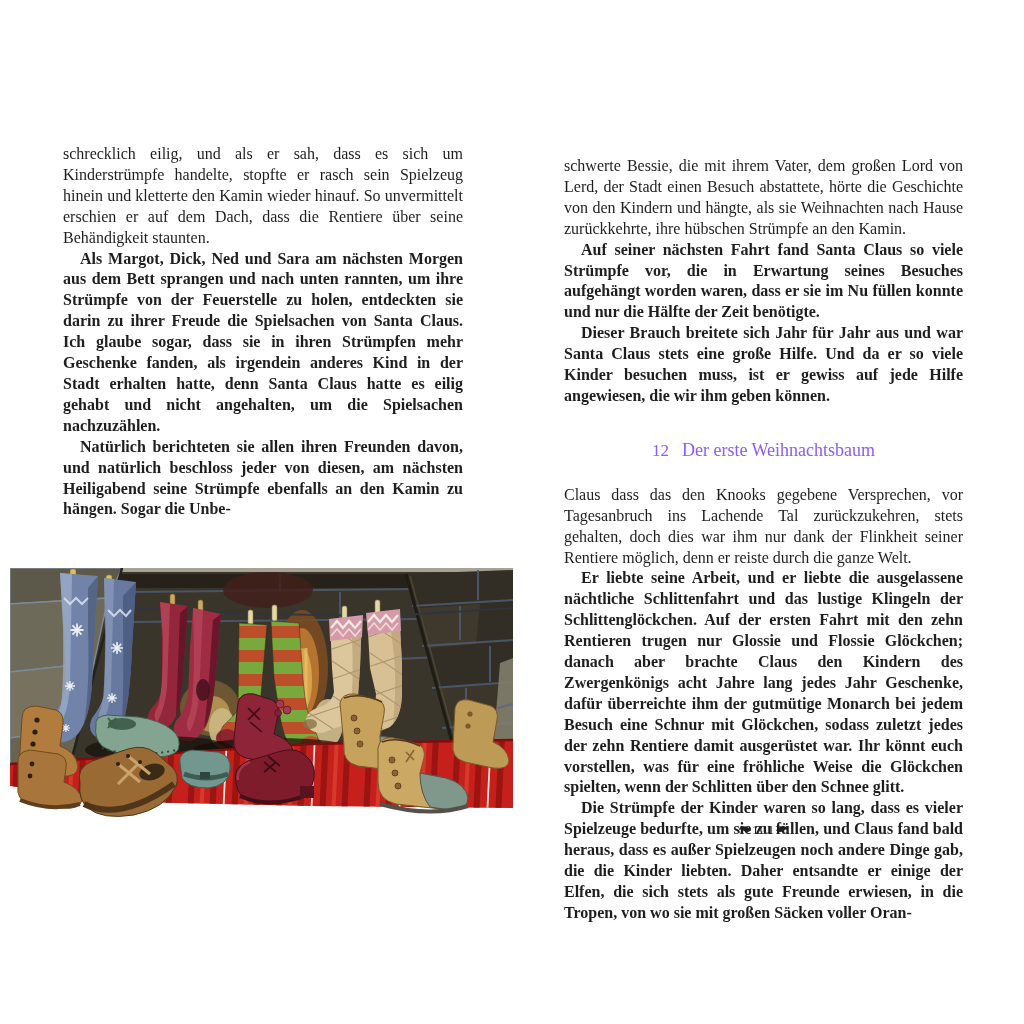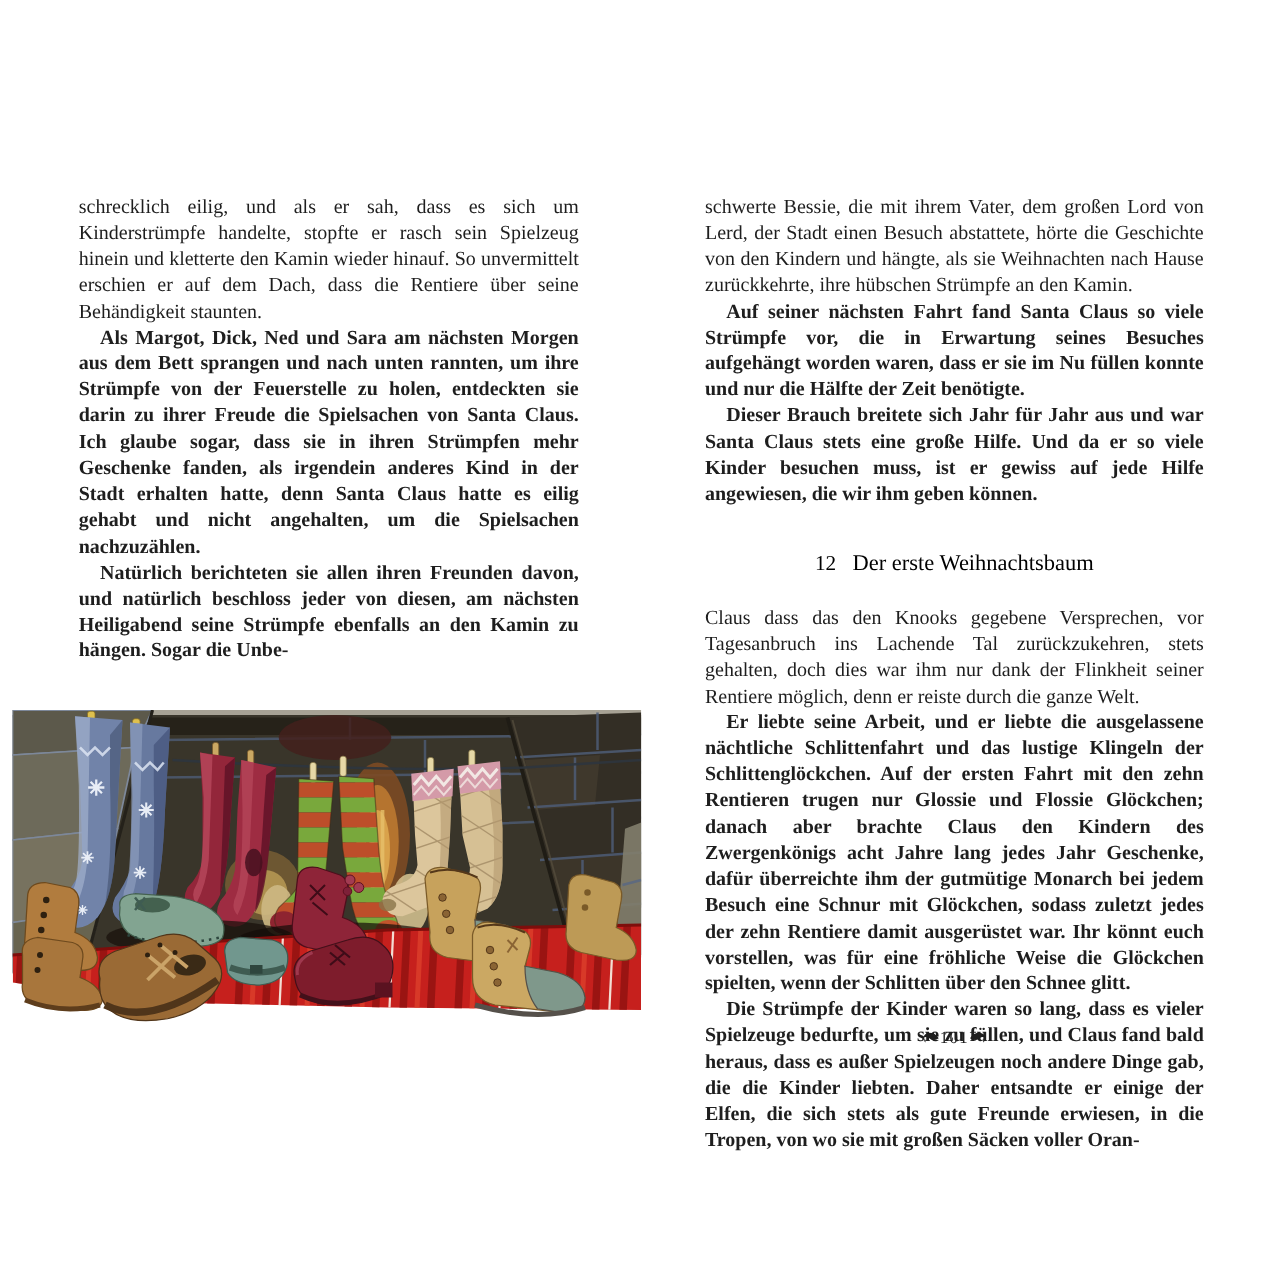--- a/index.html
+++ b/index.html
@@ -6,25 +6,25 @@
   body{
     width:1024px;height:1024px;background:#ffffff;position:relative;
     font-family:"Liberation Serif", serif;color:#1c1c1c;overflow:hidden;
   }
   .text-col{
     position:absolute;width:400px;font-size:16px;line-height:20.9px;
     text-align:justify;color:#1e1e1e;
   }
   .text-col p{margin:0;padding:0;}
   .text-col p.indent{text-indent:17px;font-weight:bold;}
-  #left-col{left:63px;top:156px;}
+  #left-col{left:63px;top:144px;}
   #right-col{left:564px;top:156px;width:399px;}
   .chapter-heading{
     text-align:center;font-weight:normal;font-size:18px;
-    margin:33px 0 23px 0;color:#000000;
+    margin:33px 0 23px 0;color:#8b5cf6;
   }
   .chapter-heading .chapter-num{margin-right:13px;font-size:17px;}
   #illustration-wrap{
     position:absolute;left:10px;top:568px;width:503px;height:255px;
   }
   #page-footer{
     position:absolute;left:564px;top:822px;width:399px;
     display:flex;justify-content:center;align-items:center;gap:0;
     font-size:13.5px;letter-spacing:1px;color:#1e1e1e;
   }

